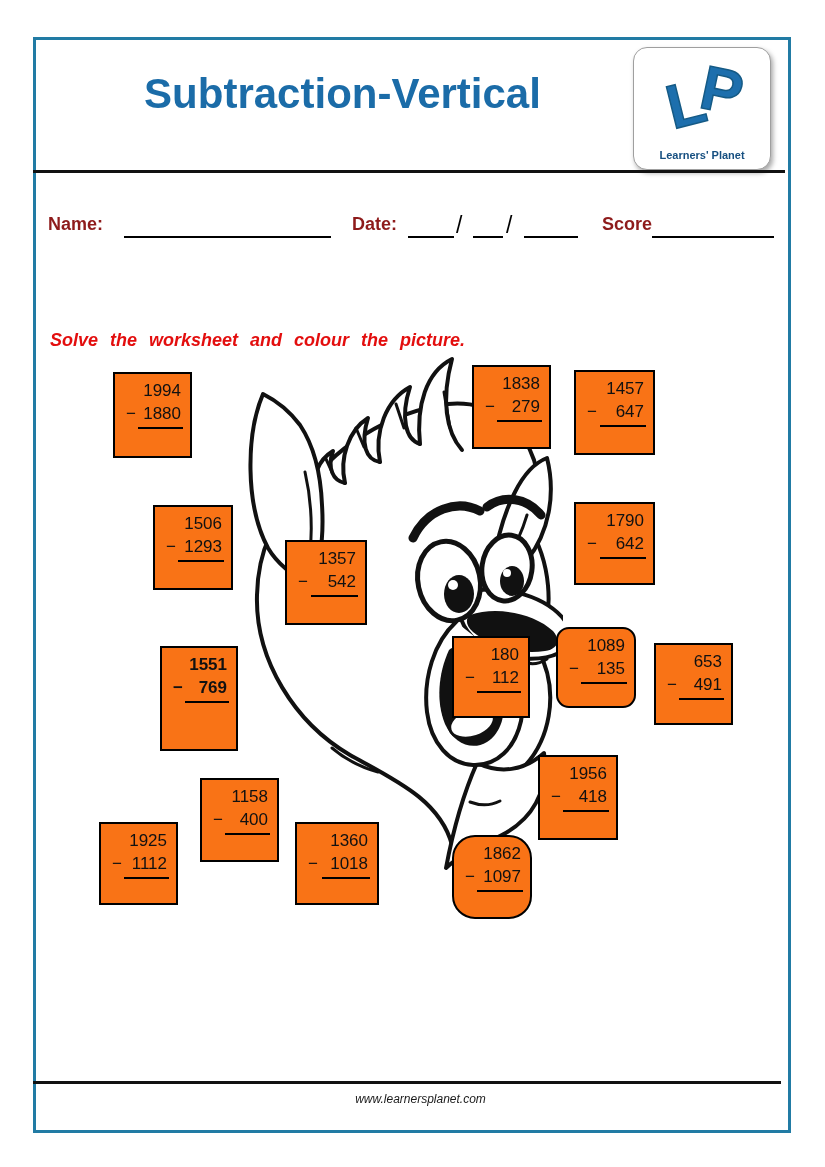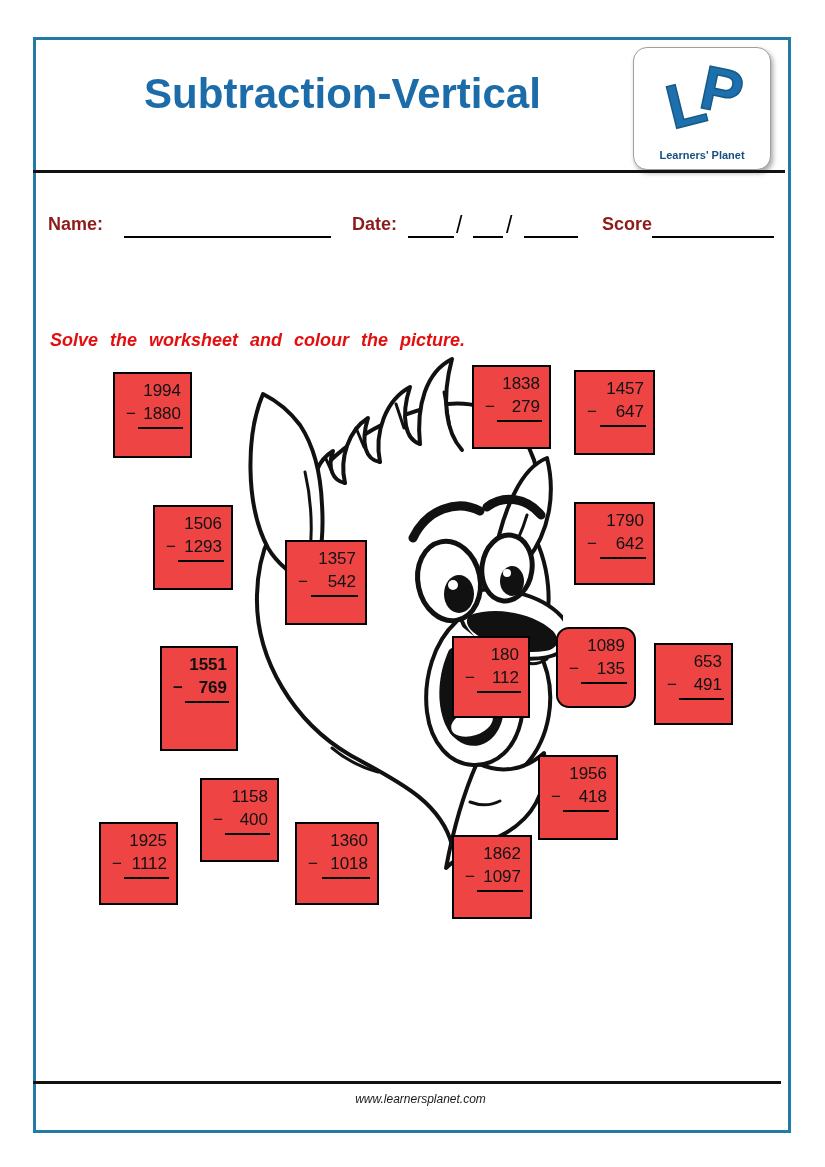--- a/index.html
+++ b/index.html
@@ -40,21 +40,21 @@
   .ws-heading {
     position:absolute; top:274px; left:0; width:100%; text-align:center;
     font-size:24px; font-weight:bold; color:var(--heading_blue,#1c1ccb); letter-spacing:0.5px;
   }
   .instruction {
     position:absolute; top:330px; left:50px; font-size:18px; font-weight:bold; font-style:italic;
     color:var(--instruction_red,#e30e0e); word-spacing:7px;
   }
   .fish { position:absolute; left:228px; top:355px; }
   .pbox {
-    position:absolute; background:#ef4444; border:2px solid #000; box-sizing:border-box;
+    position:absolute; background:#f97316; border:2px solid #000; box-sizing:border-box;
     font-size:17px; color:#111;
   }
   .p-min { text-align:right; padding:7px 9px 0 0; }
   .p-subrow { display:flex; justify-content:space-between; padding:3px 9px 0 11px; }
   .p-line { border-top:2px solid #000; width:60%; margin:3px 7px 0 auto; }
 </style>
 </head>
 <body>
 
 <div class="page">
@@ -294,21 +294,21 @@
 
   <div class="pbox" style="left: 295px; top: 822px; width: 84px; height: 83px;">
     <div class="p-min">1360</div>
     <div class="p-subrow">
       <span>−</span>
       <span>1018</span>
     </div>
     <div class="p-line"></div>
   </div>
 
-  <div class="pbox" style="left: 452px; top: 835px; width: 80px; height: 84px;">
+  <div class="pbox" style="left: 452px; top: 835px; width: 80px; height: 84px; border-radius: 23px;">
     <div class="p-min">1862</div>
     <div class="p-subrow">
       <span>−</span>
       <span>1097</span>
     </div>
     <div class="p-line"></div>
   </div>
 </div>
 
   <div class="foot-rule"></div>

